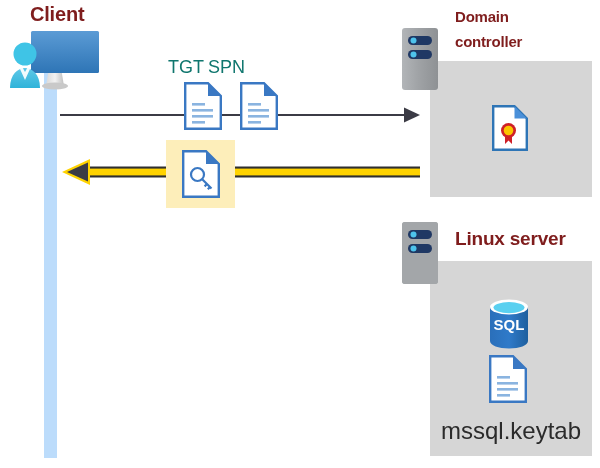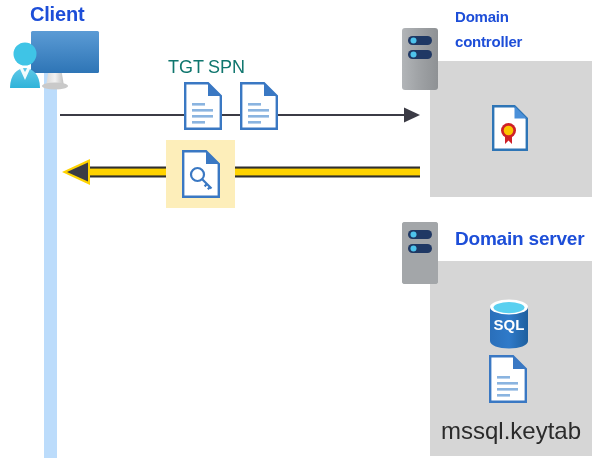--- a/index.html
+++ b/index.html
@@ -15,21 +15,21 @@
     width: 600px;
     height: 468px;
     background: #ffffff;
     overflow: hidden;
   }
   .abs { position: absolute; }
 
   
   .title {
     font-weight: bold;
-    color: #1d4ed8;
+    color: #7f1d1d;
     letter-spacing: -0.2px;
   }
   #client-title {
     left: 30px; top: 2px;
     font-size: 20px;
     line-height: 24px;
   }
   #dc-title {
     left: 455px; top: 4px;
     font-size: 15px;
@@ -171,21 +171,21 @@
     </svg>
   </div>
 
   <div class="abs title" id="client-title">Client</div>
 
   <div class="abs title" id="dc-title">
     <div>Domain</div>
     <div>controller</div>
   </div>
 
-  <div class="abs title" id="linux-title">Domain server</div>
+  <div class="abs title" id="linux-title">Linux server</div>
 
   <div class="abs" id="arrow-request">
     <svg class="svg-full" viewBox="0 0 360 22" xmlns="http://www.w3.org/2000/svg">
       <line x1="0" y1="11" x2="345" y2="11" stroke="#3b3b45" stroke-width="2.2"></line>
       <path d="M344 3.5 L360 11 L344 18.5 Z" fill="#3b3b45"></path>
     </svg>
   </div>
 
   <div class="abs" id="arrow-response">
     <svg class="svg-full" viewBox="0 0 360 28" xmlns="http://www.w3.org/2000/svg">

